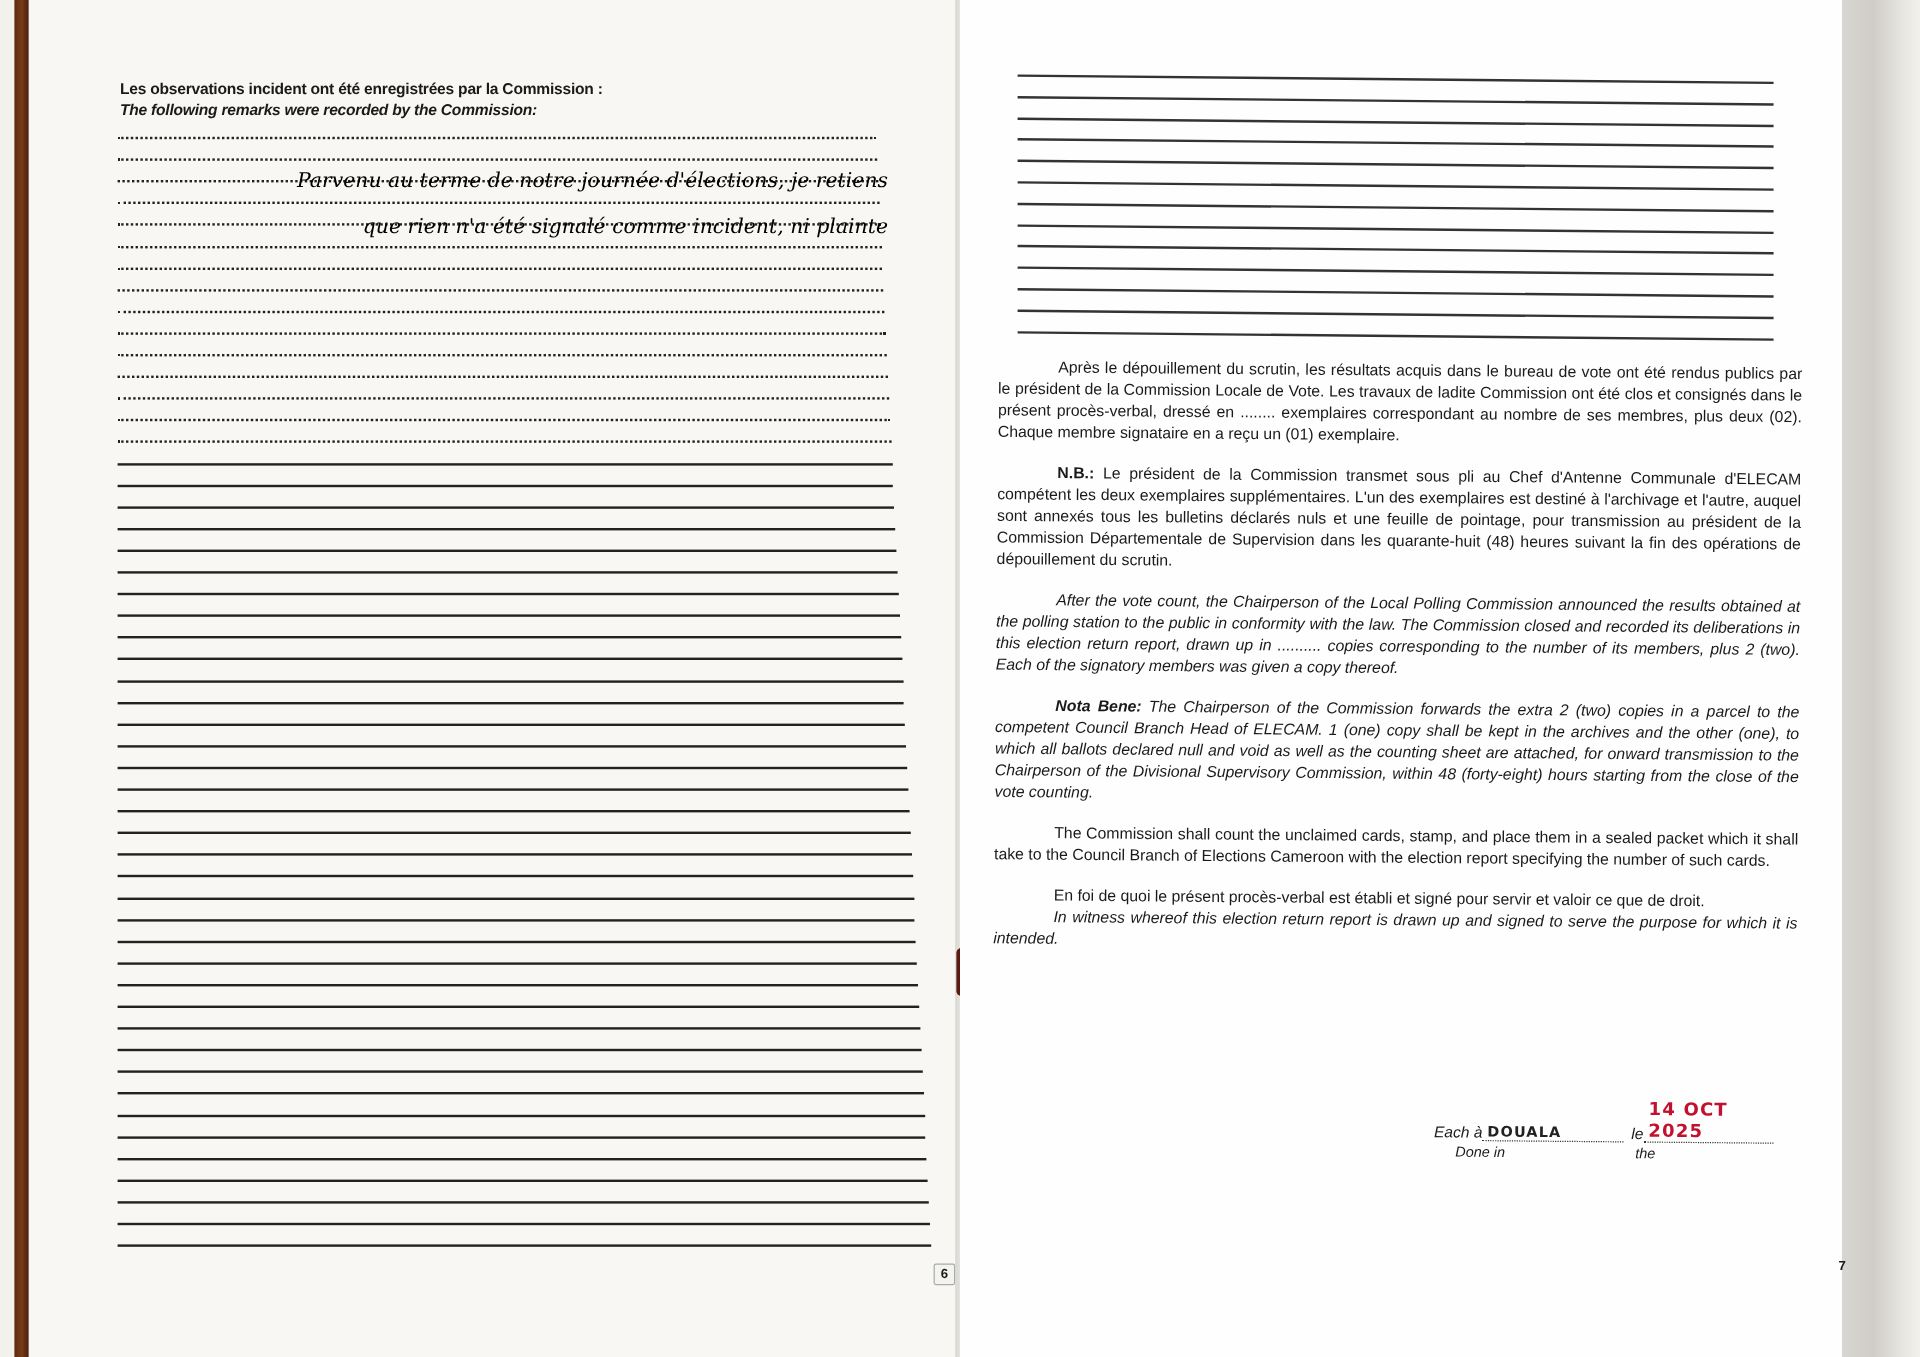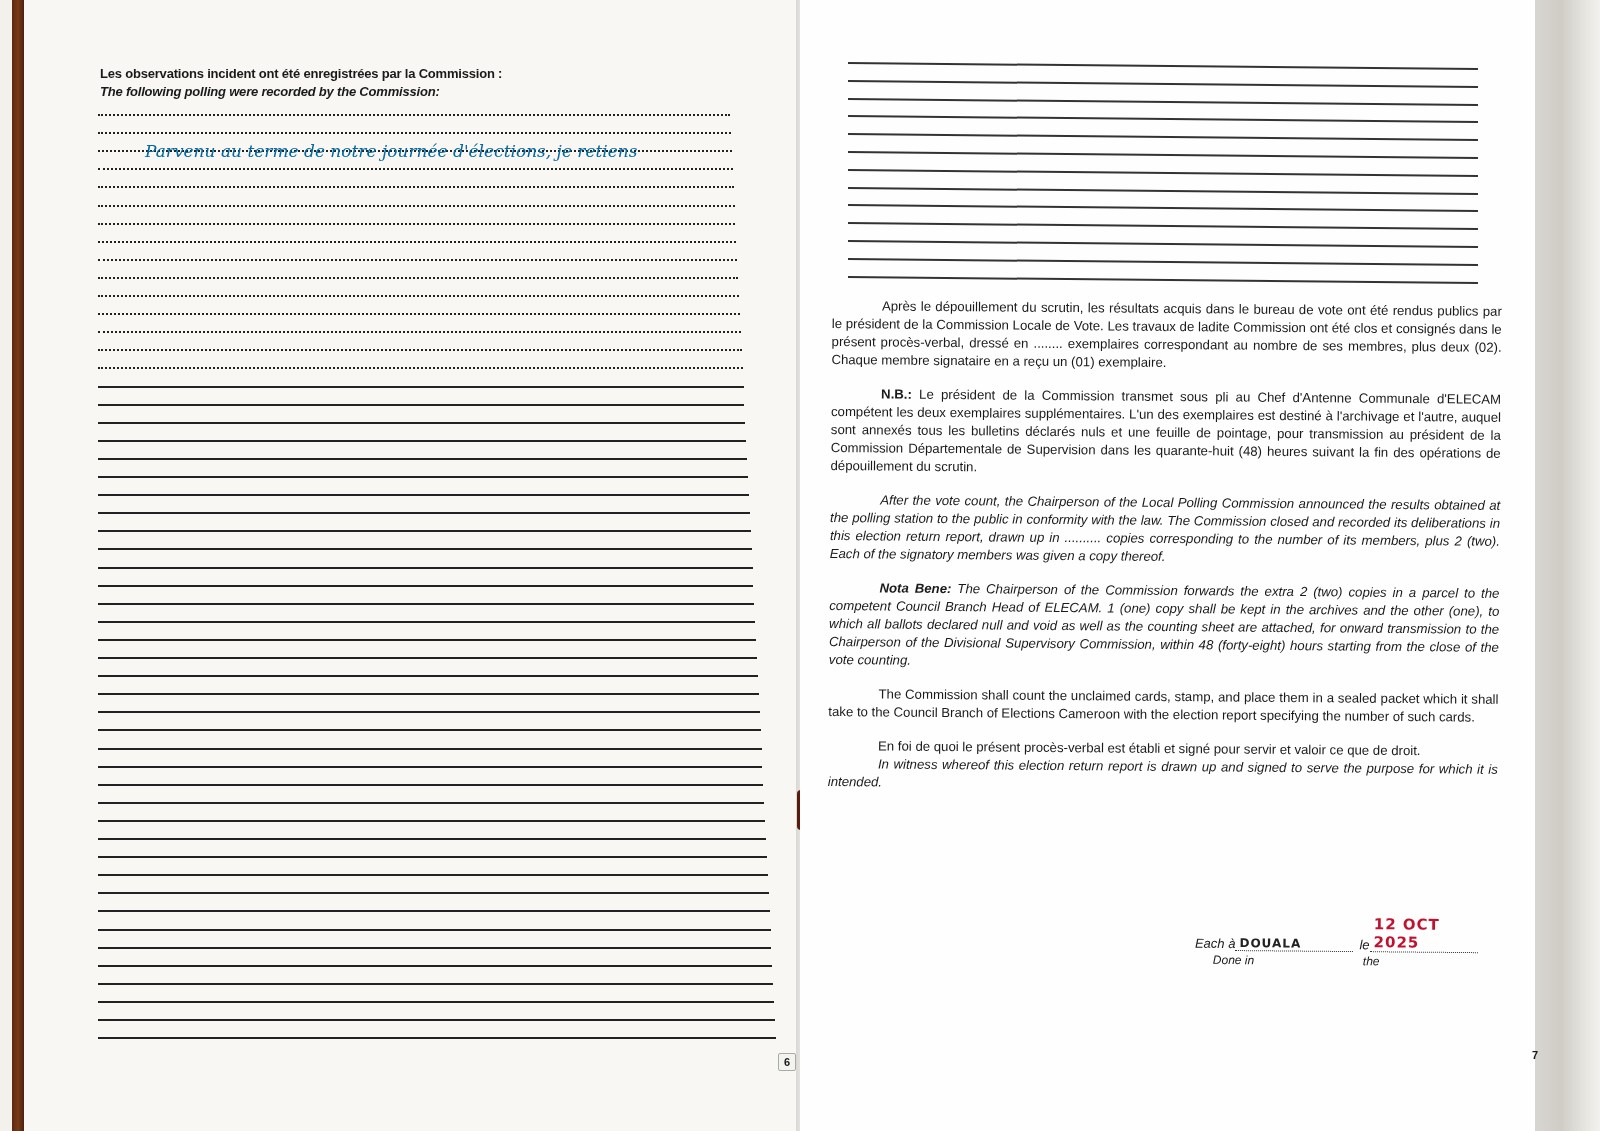--- a/index.html
+++ b/index.html
@@ -44,22 +44,23 @@
     .ruled-lines { position: absolute; left: 98px; top: 0; width: 680px; }
     .ruled-lines .line {
       position: absolute; left: 0; height: 0;
       border-top: 2px dotted #222;
     }
     .handwriting {
       position: absolute; left: 100px; top: 132px; width: 640px;
       font-family: "DejaVu Serif", serif;
       font-style: italic;
       font-size: 17px;
-      color: #0369a1;
+      color: #000000;
       line-height: 38px;
+      text-align: right;
     }
     .handwriting .hw-line { height: 38px; white-space: nowrap; }
     .page-number {
       position: absolute; font-size: 11px; font-weight: bold;
       border: 1px solid #aaa; border-radius: 2px; padding: 2px 5px; background: #f3f3f0;
     }
 
     
     .right-ruled { position: absolute; left: 848px; top: 0; width: 630px; }
     .right-ruled .line {
@@ -96,21 +97,21 @@
   </style>
 </head>
 <body>
 
 <div class="binding-edge"></div>
 
 <div class="page left"></div>
 
 <div class="left-header">
   <div class="fr">Les observations incident ont été enregistrées par la Commission :</div>
-  <div class="en">The following polling were recorded by the Commission:</div>
+  <div class="en">The following remarks were recorded by the Commission:</div>
 </div>
 
 <div class="ruled-lines" id="left-lines">
     <div class="line" style="top: 114px; width: 632px;"></div>
     <div class="line" style="top: 132.1px; width: 632.9px;"></div>
     <div class="line" style="top: 150.2px; width: 633.8px;"></div>
     <div class="line" style="top: 168.3px; width: 634.7px;"></div>
     <div class="line" style="top: 186.4px; width: 635.6px;"></div>
     <div class="line" style="top: 204.5px; width: 636.5px;"></div>
     <div class="line" style="top: 222.6px; width: 637.4px;"></div>
@@ -156,20 +157,21 @@
     <div class="line" style="top: 946.6px; width: 673.4px; border-top-style: solid;"></div>
     <div class="line" style="top: 964.7px; width: 674.3px; border-top-style: solid;"></div>
     <div class="line" style="top: 982.8px; width: 675.2px; border-top-style: solid;"></div>
     <div class="line" style="top: 1000.9px; width: 676.1px; border-top-style: solid;"></div>
     <div class="line" style="top: 1019px; width: 677px; border-top-style: solid;"></div>
     <div class="line" style="top: 1037.1px; width: 677.9px; border-top-style: solid;"></div>
   </div>
 
 <div class="handwriting">
   <div class="hw-line" style="padding-left:45px">Parvenu au terme de notre journée d'élections, je retiens</div>
+  <div class="hw-line">que rien n'a été signalé comme incident, ni plainte</div>
 </div>
 
 <div class="page-number" style="left:778px; top:1053px;">6</div>
 
 <div class="gutter"></div>
 <div class="gutter-mark"></div>
 
 <div class="page right"></div>
 <div class="right-edge"></div>
 
@@ -198,21 +200,21 @@
   <p><span class="lead"></span><span>The Commission shall count the unclaimed cards, stamp, and place them in a sealed packet which it shall take to the Council Branch of Elections Cameroon with the election report specifying the number of such cards.</span></p>
   <p class="tight">En foi de quoi le présent procès-verbal est établi et signé pour servir et valoir ce que de droit.</p>
   <p class="en">In witness whereof this election return report is drawn up and signed to serve the purpose for which it is intended.</p>
 </div>
 
 <div class="signature-block">
   <div class="sig-row">
     <span class="sig-label">Each à</span>
     <span class="sig-value sig-place">DOUALA</span>
     <span class="sig-label" style="margin-left:6px">le</span>
-    <span class="sig-value sig-date">12 OCT 2025</span>
+    <span class="sig-value sig-date">14 OCT 2025</span>
   </div>
   <div class="sig-sub">
     <span>Done in</span>
     <span>the</span>
   </div>
 </div>
 
 <div class="page-number" style="left:1527px; top:1047px; border:none; background:transparent;">7</div>
 
 </body></html>

